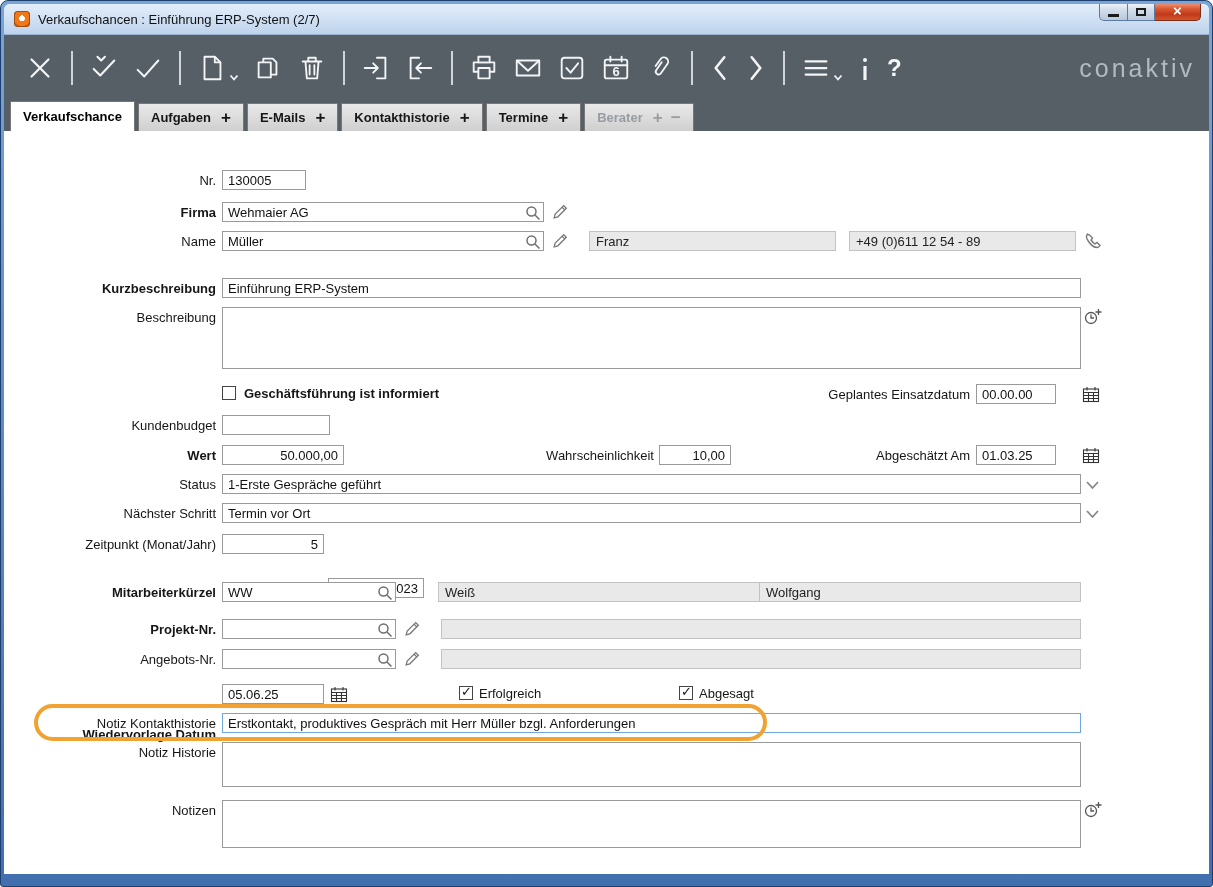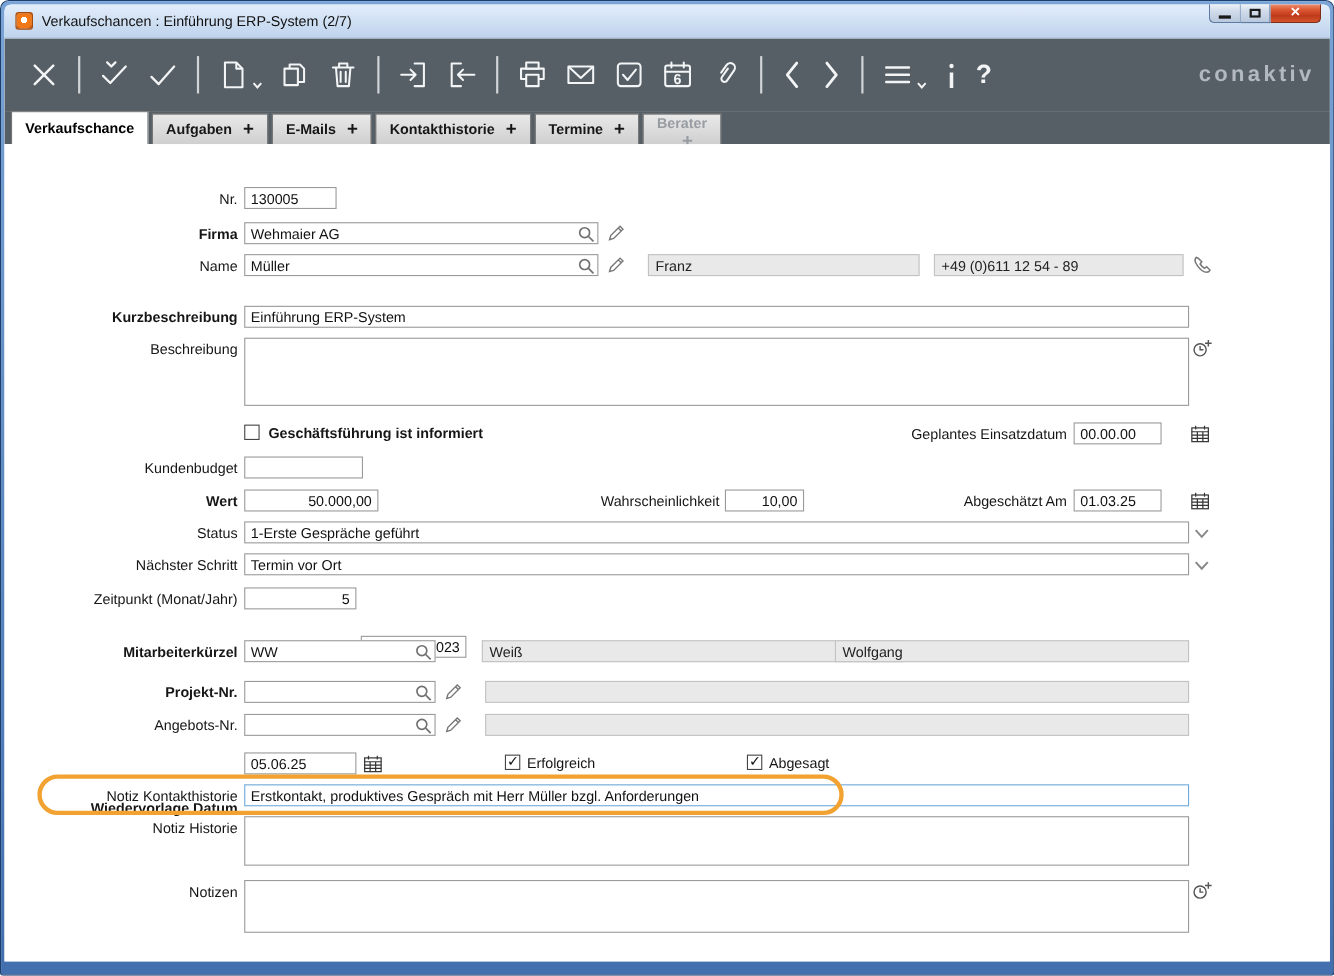--- a/index.html
+++ b/index.html
@@ -29,30 +29,30 @@
 
   
   .toolbar{flex:0 0 66px;background:#565f66;display:flex;align-items:center;padding:0 14px;color:#f2f4f5;}
   .tbtn{display:flex;align-items:flex-end;margin:0 7px;cursor:default;position:relative;}
   .tbtn svg{display:block;}
   .tsep{width:2px;height:34px;background:#e7eaec;opacity:.85;margin:0 9px;}
   .caret-sm{margin-left:2px;margin-bottom:1px;}
   .cal-wrap{position:relative;}
   .cal-num{position:absolute;left:0;right:0;top:11px;text-align:center;font-size:13px;font-weight:bold;color:#f2f4f5;}
   .txt-icon{font-size:24px;line-height:30px;color:#f2f4f5;font-weight:bold;}
-  .logo{margin-left:auto;font-size:20px;letter-spacing:3px;color:#b3babf;font-weight:700;}
+  .logo{margin-left:auto;font-size:25px;letter-spacing:3px;color:#b3babf;font-weight:400;}
 
   
   .tabbar{flex:0 0 30px;background:#565f66;display:flex;align-items:flex-end;padding-left:6px;}
   .tab{height:28px;display:flex;align-items:center;box-sizing:border-box;border:1px solid #777;
        border-bottom:none;background:linear-gradient(#e9e9e9,#cfcfcf);padding:0 12px;margin-right:3px;
        font-size:13px;font-weight:bold;color:#161616;}
   .tab .plus{font-size:17px;margin-left:10px;font-weight:bold;}
   .tab.active{background:#fff;color:#000;height:30px;}
-  .tab.disabled{color:#979da2;flex-direction:column;}
+  .tab.disabled{color:#979da2;}
   .tab.disabled .plus,.tab.disabled .minus{color:#979da2;}
   .tab .minus{font-size:17px;margin-left:8px;font-weight:bold;}
 
   
   .content{flex:1;position:relative;background:#fff;font-size:13px;color:#161616;}
   .lbl{position:absolute;left:0;width:212px;text-align:right;padding-top:3px;white-space:nowrap;}
   .b{font-weight:bold;}
   .inp{position:absolute;height:20px;box-sizing:border-box;border:1px solid #9a9a9a;background:#fff;
        font:13px "Liberation Sans",sans-serif;padding:1px 5px;color:#111;outline:none;}
   .inp.num{text-align:right;}

